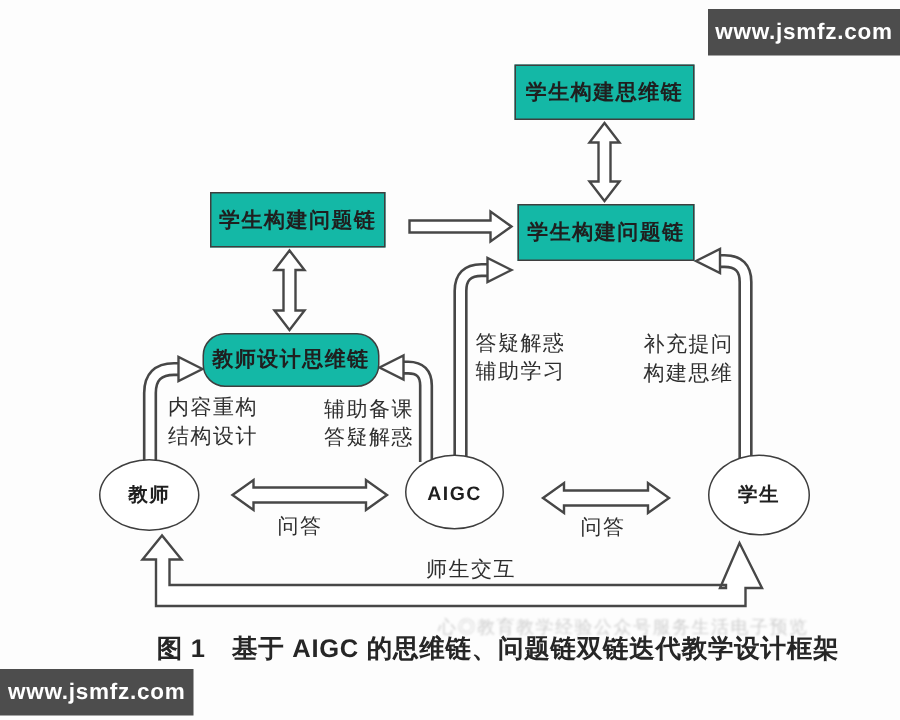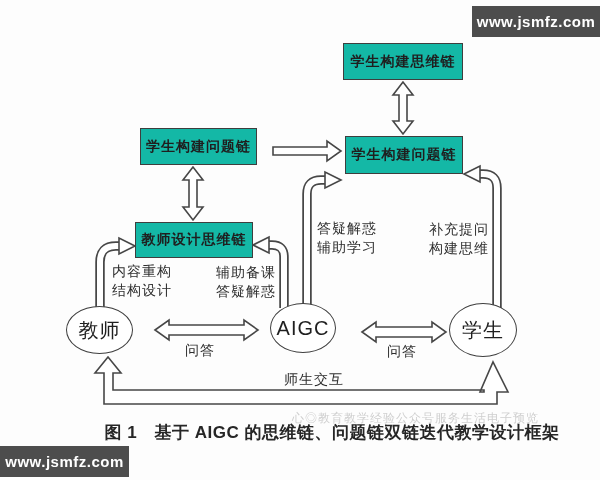--- a/index.html
+++ b/index.html
@@ -10,21 +10,21 @@
          font-size:15px;display:flex;align-items:center;justify-content:center;
          letter-spacing:0.5px;}
   .badge.top-right{left:472px;top:6px;width:128px;height:31px;}
   .badge.bottom-left{left:0px;top:446px;width:129px;height:31px;}
   .box{position:absolute;border:1.5px solid #3e3e3e;background:#14b8a6;
        display:flex;align-items:center;justify-content:center;
        font-weight:bold;font-size:14px;color:#1f1f1f;letter-spacing:1px;
        box-sizing:border-box;}
   .ellipse{position:absolute;border:1.5px solid #3e3e3e;border-radius:50%;
        background:#fff;display:flex;align-items:center;justify-content:center;
-       font-weight:normal;font-size:20px;color:#1f1f1f;letter-spacing:1px;
+       font-weight:bold;font-size:13px;color:#1f1f1f;letter-spacing:1px;
        box-sizing:border-box;}
   .lbl{position:absolute;font-size:14px;color:#2e2e2e;text-align:center;
        line-height:19px;letter-spacing:1px;white-space:nowrap;}
   .caption{position:absolute;left:0;top:421px;width:600px;text-align:center;
        font-weight:bold;font-size:17px;color:#262626;letter-spacing:0.5px;padding-left:32px;}
   .watermark{position:absolute;left:292px;top:410px;font-size:12px;color:#8f8f8f;
        opacity:0.42;letter-spacing:1px;filter:blur(0.7px);white-space:nowrap;}
   .a-poly{fill:#ffffff;stroke:#474747;stroke-width:1.6;}
   .a-dark{fill:none;stroke:#474747;stroke-width:9.5;}
   .a-white{fill:none;stroke:#ffffff;stroke-width:6;}
@@ -81,25 +81,25 @@
     </g>
 
     <g>
       <polygon class="a-poly" points="108,357 95,373 104,373 104,404 497,404 497,392 508,392 493,362 480,392 484,392 484,390 113,390 113,373 121,373"></polygon>
     </g>
   </svg>
 
   <div class="box" style="left:343px;top:43px;width:120px;height:37px;">学生构建思维链</div>
   <div class="box" style="left:140px;top:128px;width:117px;height:37px;">学生构建问题链</div>
   <div class="box" style="left:345px;top:136px;width:118px;height:38px;">学生构建问题链</div>
-  <div class="box" style="left:135px;top:222px;width:118px;height:36px;">教师设计思维链</div>
+  <div class="box" style="left:135px;top:222px;width:118px;height:36px;border-radius:15px;">教师设计思维链</div>
 
   <div class="ellipse" style="left:66px;top:306px;width:67px;height:48px;">教师</div>
   <div class="ellipse" style="left:270px;top:303px;width:66px;height:50px;">AIGC</div>
-  <div class="ellipse" style="left:449px;top:303px;width:68px;height:54px;">学生</div>
+  <div class="ellipse" style="left:472px;top:303px;width:68px;height:54px;">学生</div>
 
   <div class="lbl" style="left:104px;top:262px;width:76px;">
     <div>内容重构</div>
     <div>结构设计</div>
   </div>
   <div class="lbl" style="left:208px;top:263px;width:76px;">
     <div>辅助备课</div>
     <div>答疑解惑</div>
   </div>
   <div class="lbl" style="left:309px;top:219px;width:76px;">

